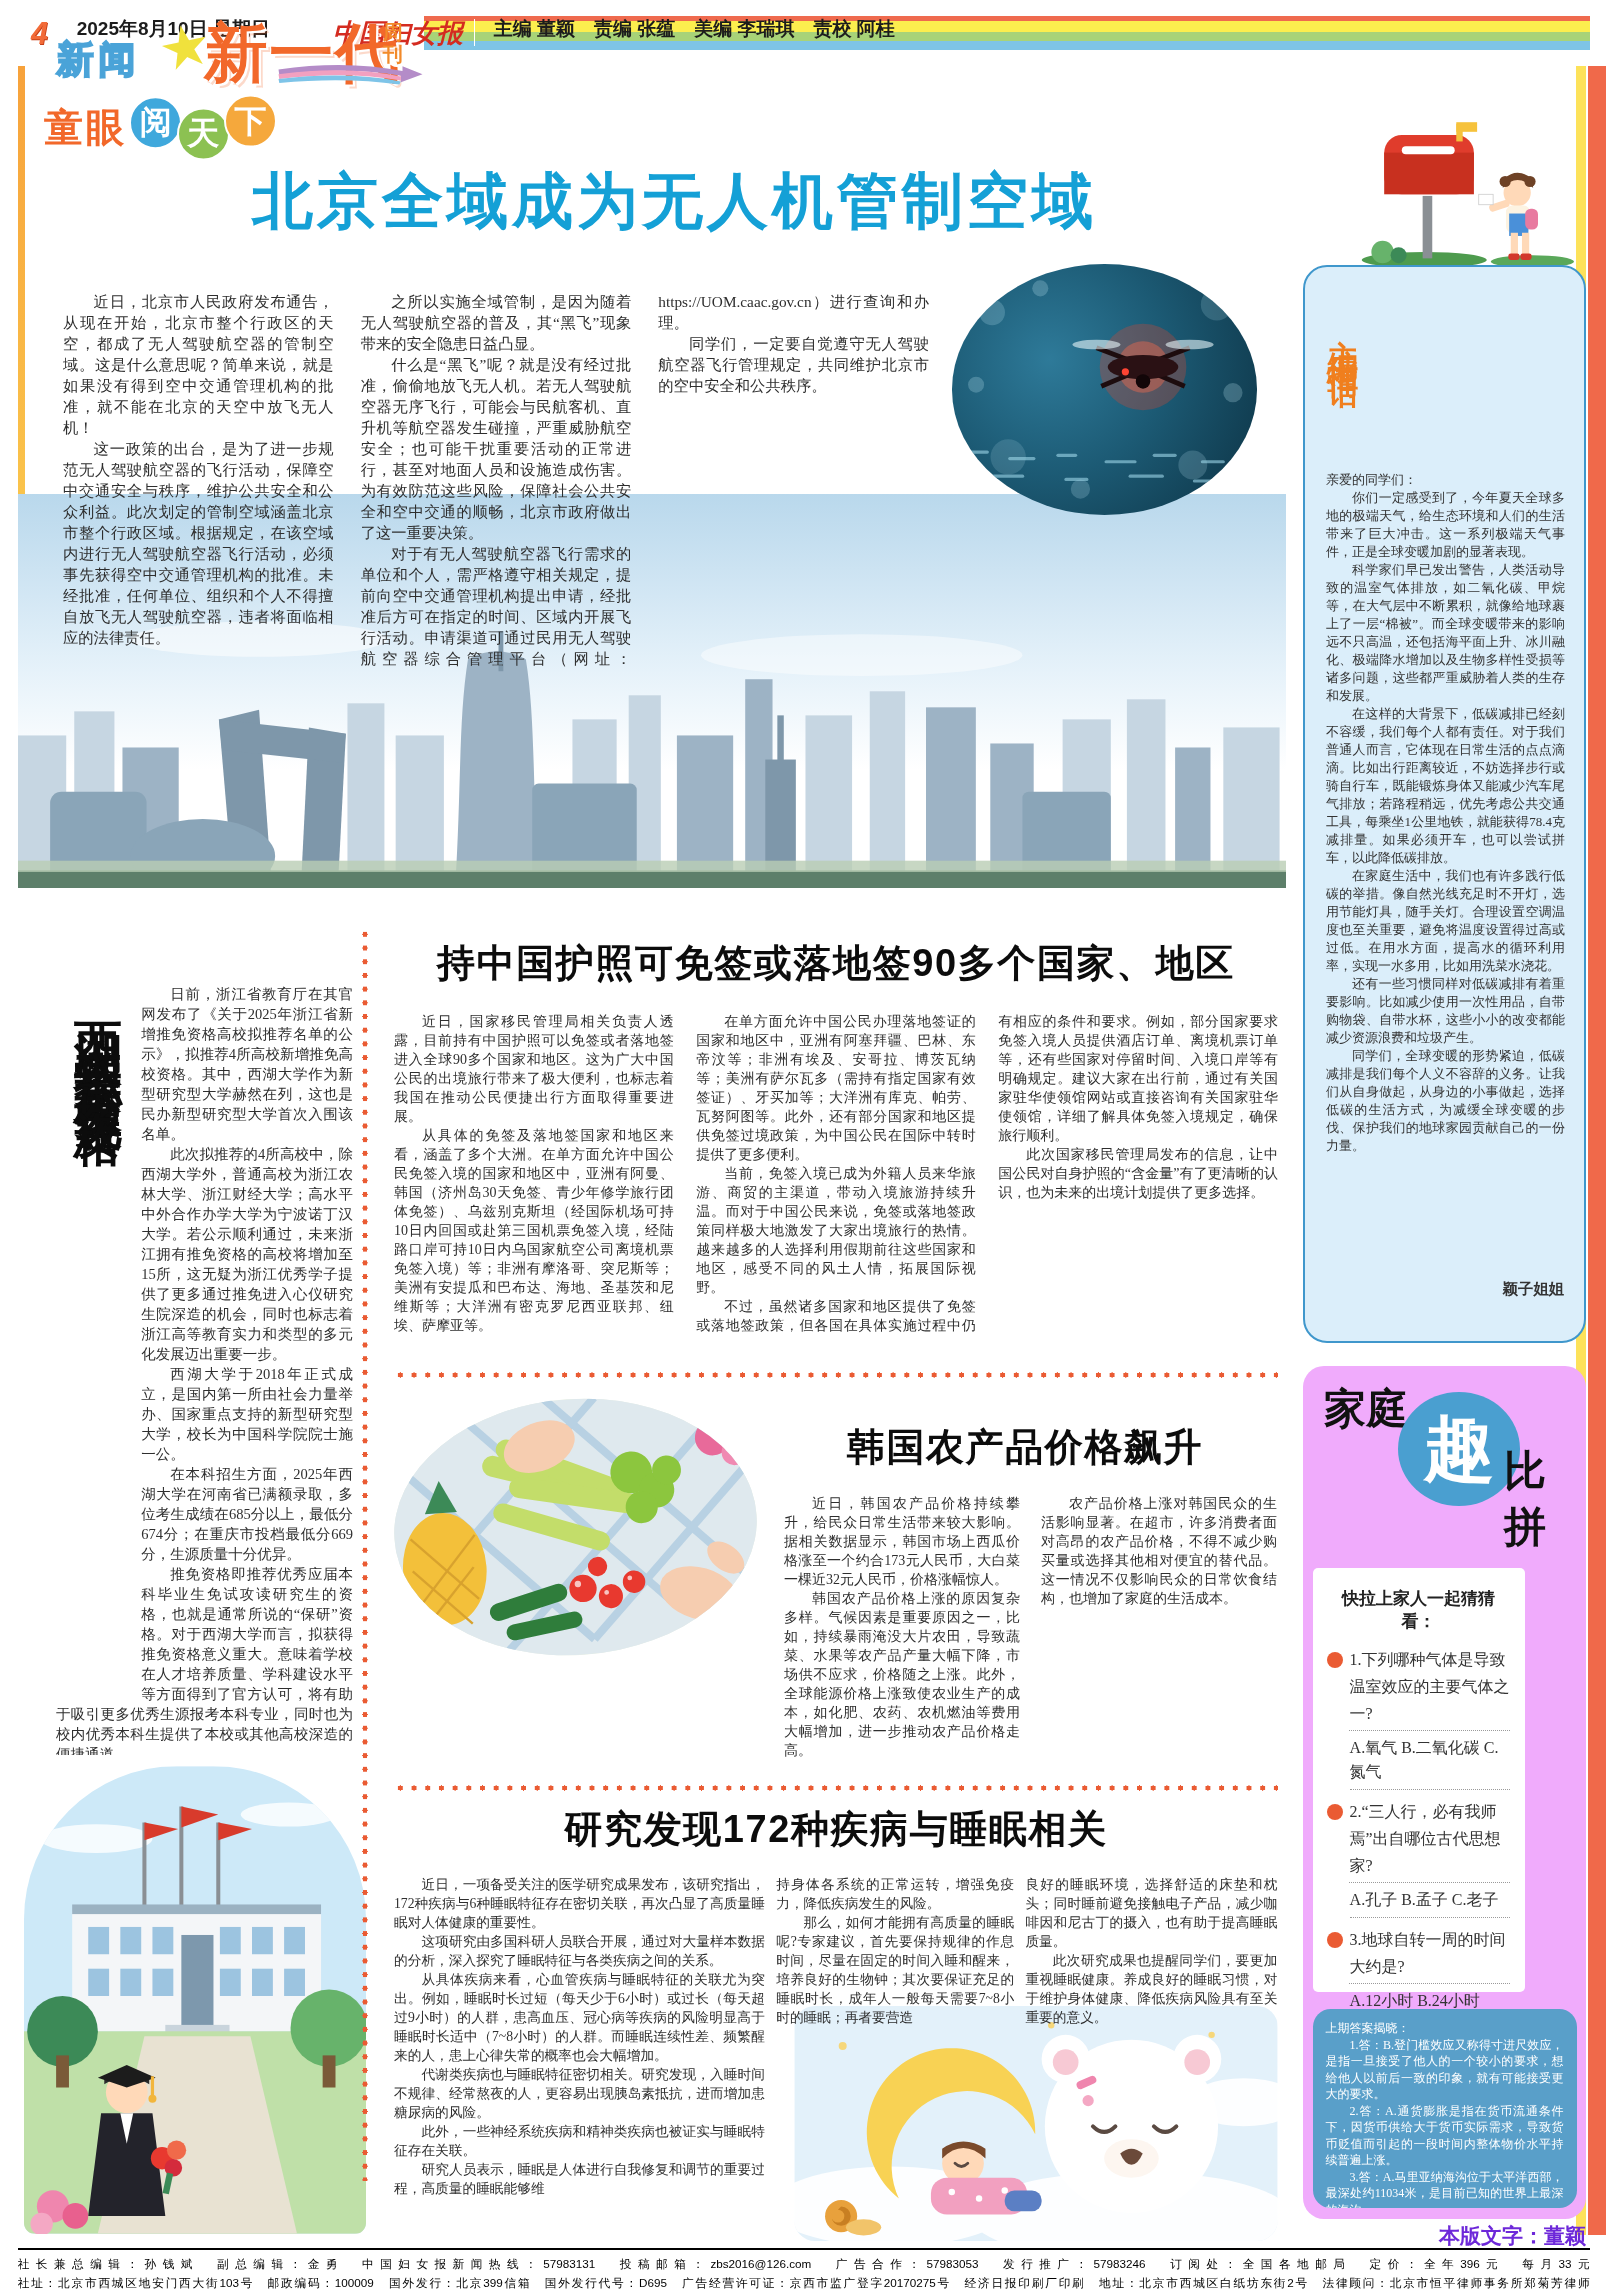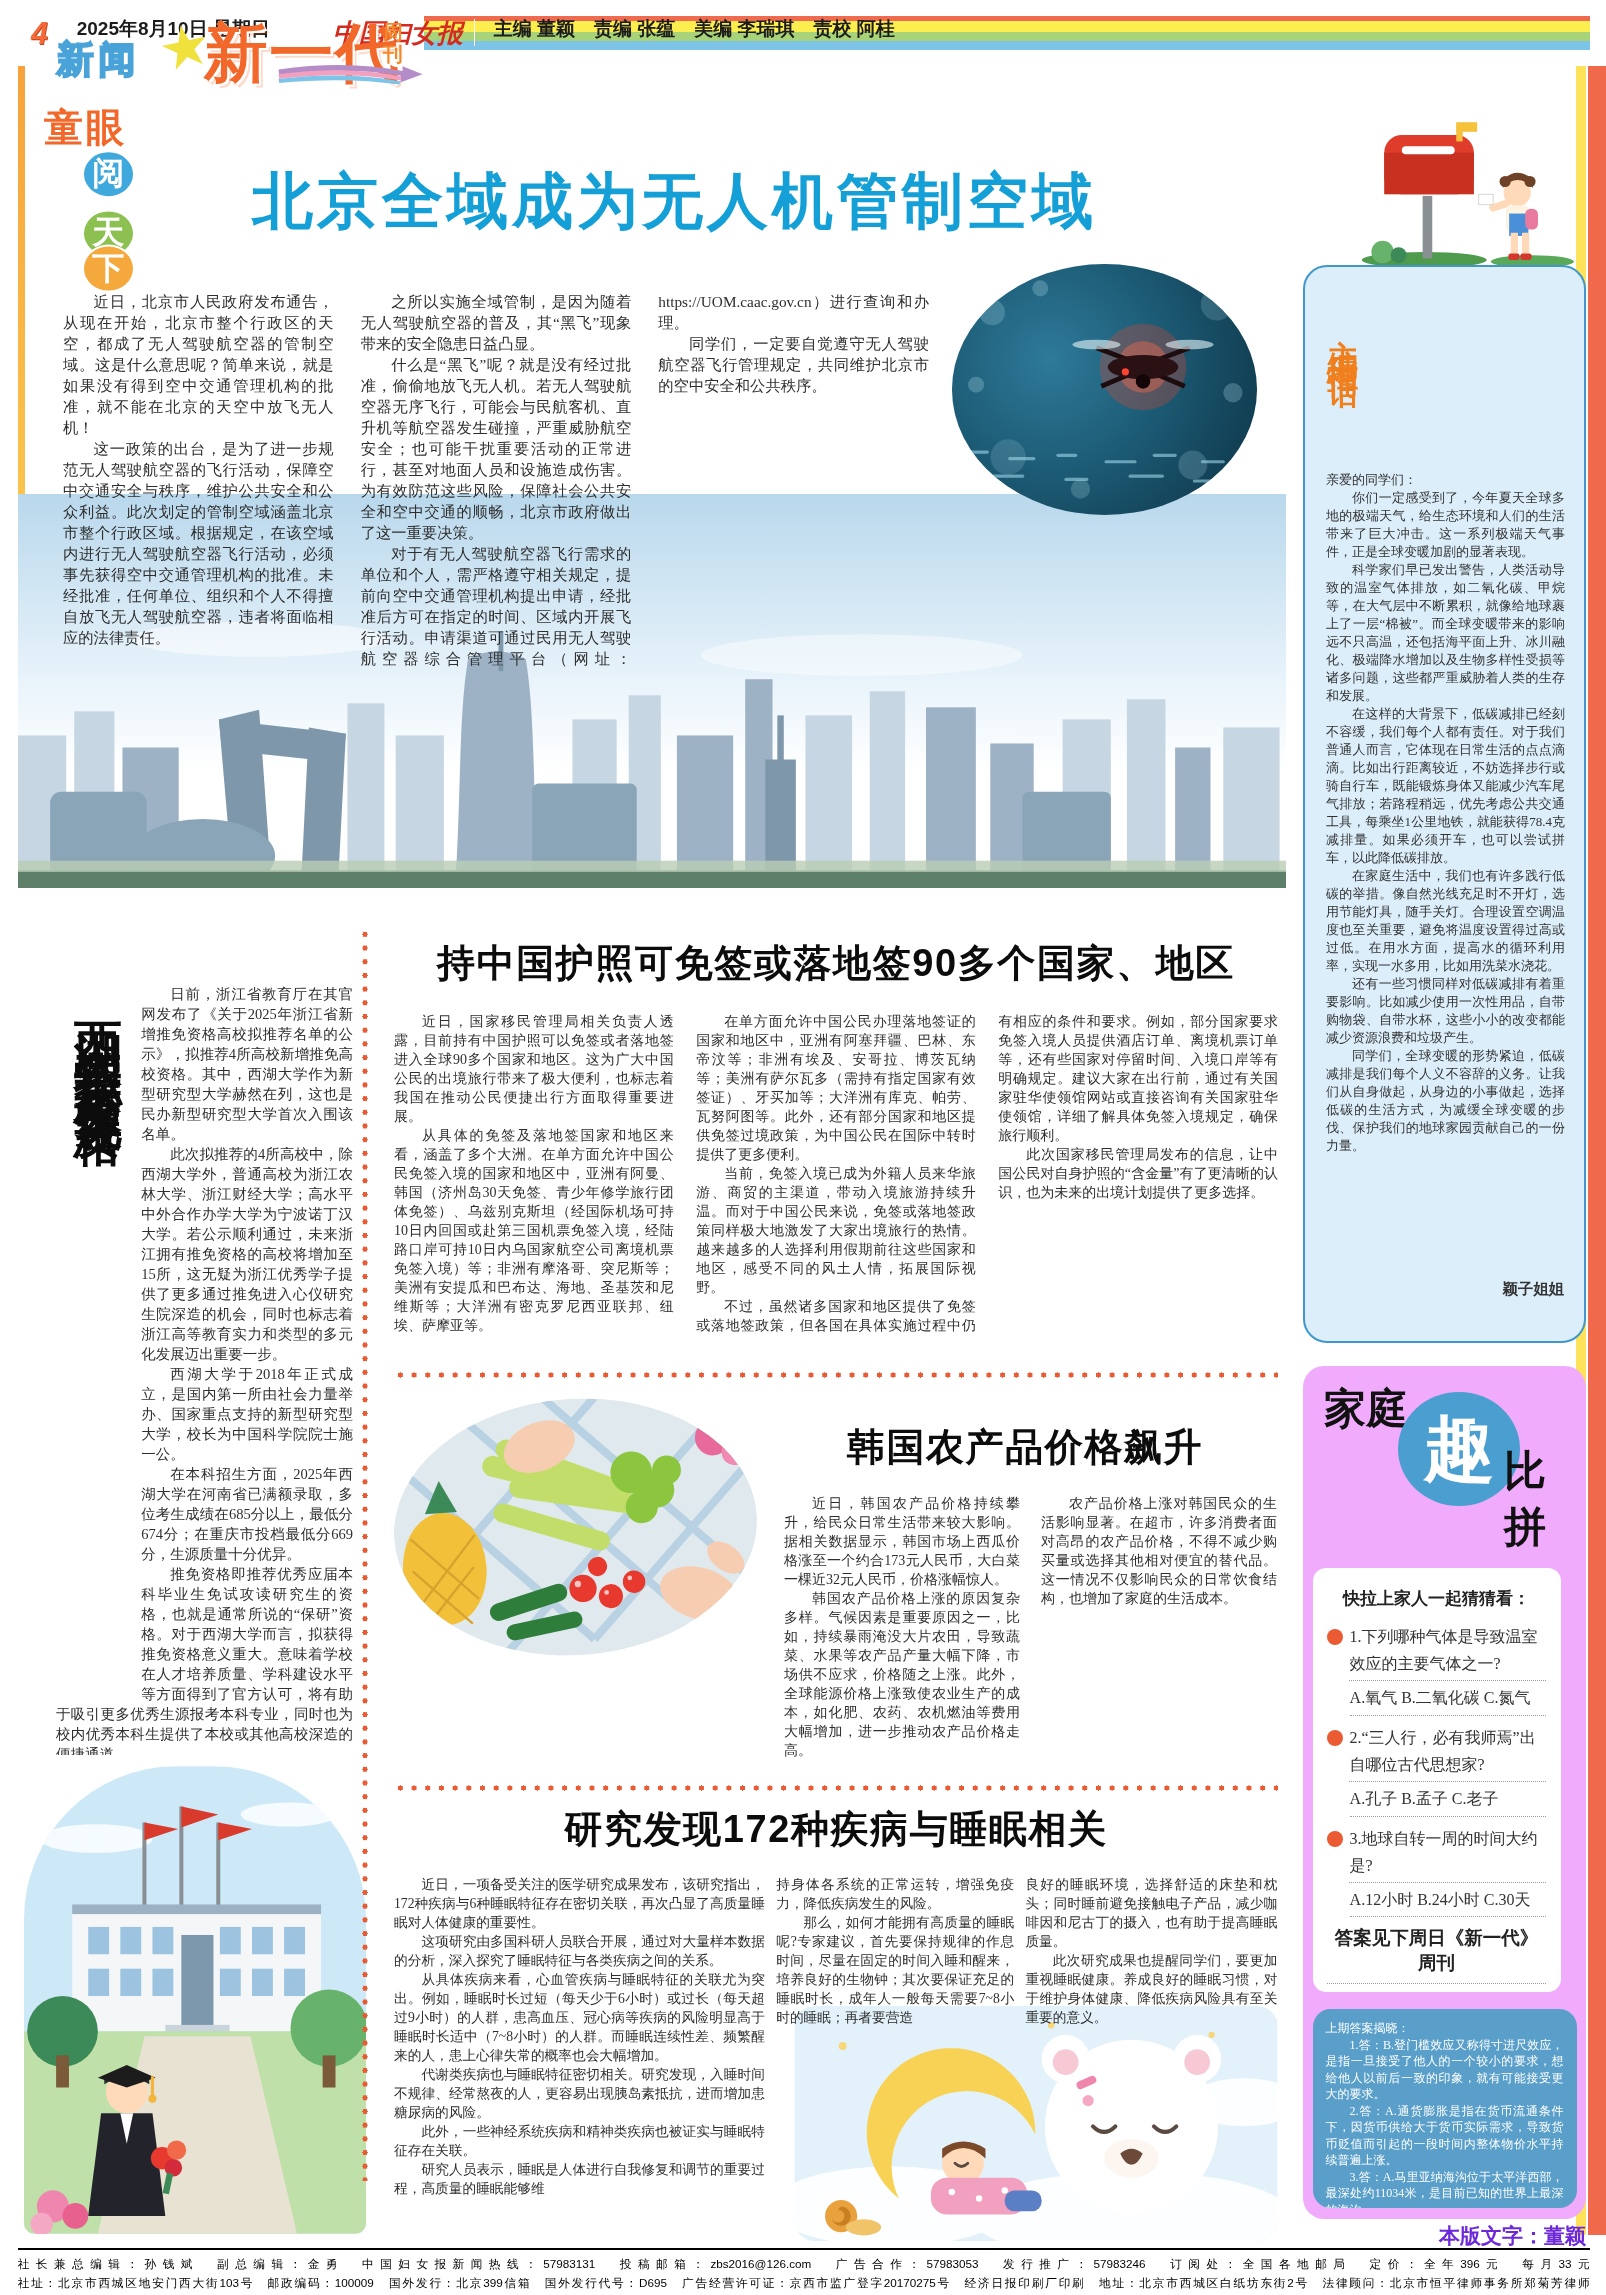--- a/index.html
+++ b/index.html
@@ -27,21 +27,21 @@
   #m-suffix{ position:absolute; left:363px; top:4.8px; width:24px; font:700 20px "Liberation Sans",sans-serif;
              color:#f28a2a; line-height:22px; text-align:center; }
   #m-arrow{ position:absolute; left:256px; top:47px; }
 
   
   #stripe-left  { left:17.7px; top:66px; width:7.2px; height:822px; background:linear-gradient(#f7a23b,#fde25a); }
   #stripe-r-y   { left:1576px; top:66px; width:9.6px; height:2169px; background:#fde25a; }
   #stripe-r-o   { left:1588px; top:66px; width:19px; height:2169px; background:#f0694a; }
 
   
-  #badge { left:44px; top:101px; height:63px; display:flex; align-items:flex-end;flex-direction:column; }
+  #badge { left:44px; top:101px; height:63px; display:flex; align-items:flex-start; }
   #badge .pre { font:700 39px "Liberation Sans",sans-serif; color:#f2682a; letter-spacing:2.4px; margin-right:8px;
                 text-shadow:0.8px 0.8px 0 #fff; }
   .bcircle { width:53px; height:53px; border-radius:50%; color:#fff; font:700 32px "Liberation Sans",sans-serif;
              display:flex; align-items:center; justify-content:center; margin-left:-5.6px; border:2.4px solid #fff; }
   .bc1 { background:#3fa8dc; transform:translateY(-4.8px); }
   .bc2 { background:#8cc152; transform:translateY(6.4px); }
   .bc3 { background:#f5a83c; transform:translateY(-6.4px); }
 
   
   #lead-headline { left:88px; top:161px; width:1173px; text-align:center;
@@ -116,22 +116,22 @@
   #sleep-illo { position:absolute; left:400px; top:202px; width:484px; height:235px; z-index:1;
     border-radius:21px; overflow:hidden; }
 
   
   #quiz { left:1303px; top:1366px; width:283px; height:853px; background:#f0abfc; border-radius:21px; }
   #quiz-t-left  { position:absolute; left:21px; top:14.5px; font:700 42px "Liberation Sans",sans-serif; color:#111; }
   #quiz-circle  { position:absolute; left:95px; top:26px; width:122px; height:114px; background:#4a9fd0;
      border-radius:50%; display:flex; align-items:center; justify-content:center; }
   #quiz-circle span { font:700 71px "Liberation Sans",sans-serif; color:#fff; }
   #quiz-t-right { position:absolute; left:201px; top:77px; font:700 42px "Liberation Sans",sans-serif; color:#111; }
-  #quiz-white { position:absolute; left:9.6px; top:202px; width:248px; height:424px; background:#fff;
-     border-radius:13px; padding:19px 14.5px 8px; }
+  #quiz-white { position:absolute; left:9.6px; top:202px; width:212px; height:424px; background:#fff;
+     border-radius:5px; padding:19px 14.5px 8px; }
   #quiz-intro { text-align:center; font:700 17px "Liberation Serif",serif; color:#222; margin-bottom:13px; }
   .q-row { display:flex; align-items:flex-start; }
   .q-dot { width:16px; height:16px; border-radius:50%; background:#ea5b33; flex:0 0 16px; margin:6.4px 6.4px 0 0; }
   .q-text { font-size:16px; line-height:27px; color:#333; border-bottom:1.6px dotted #9a9a9a; padding-bottom:3.2px; }
   .q-opts { font-size:16px; line-height:24px; color:#333; margin:4.8px 0 8px 22.5px;
             border-bottom:1.6px dotted #9a9a9a; padding-bottom:4.8px; }
   #quiz-note { text-align:center; font:700 18.5px "Liberation Serif",serif; color:#222; margin-top:8px;
                border-bottom:1.6px dotted #9a9a9a; padding-bottom:8px; }
   #quiz-answers { position:absolute; left:9.6px; top:643px; width:264px; height:199px; background:#599fc9;
      border-radius:17.7px; padding:11.2px 13px; color:#fff; font-size:12px; line-height:16.5px; text-align:justify;

